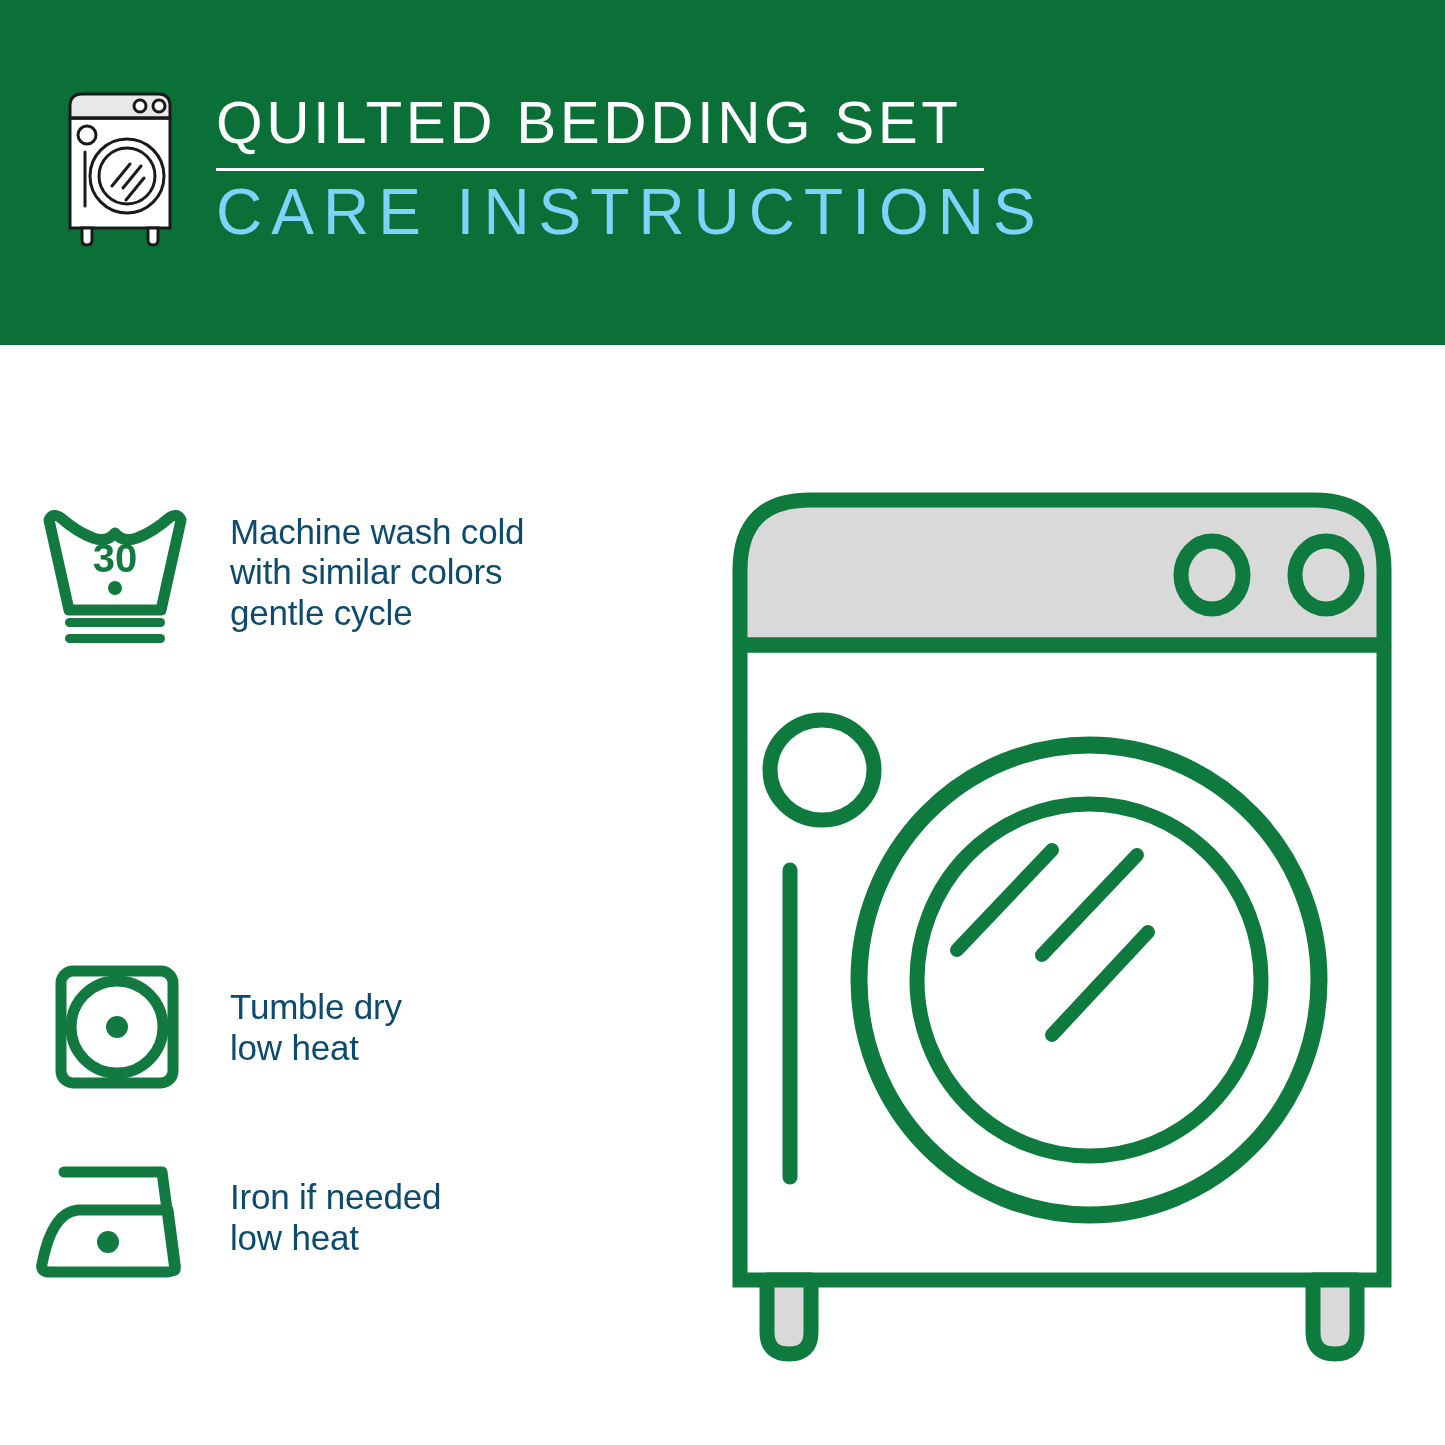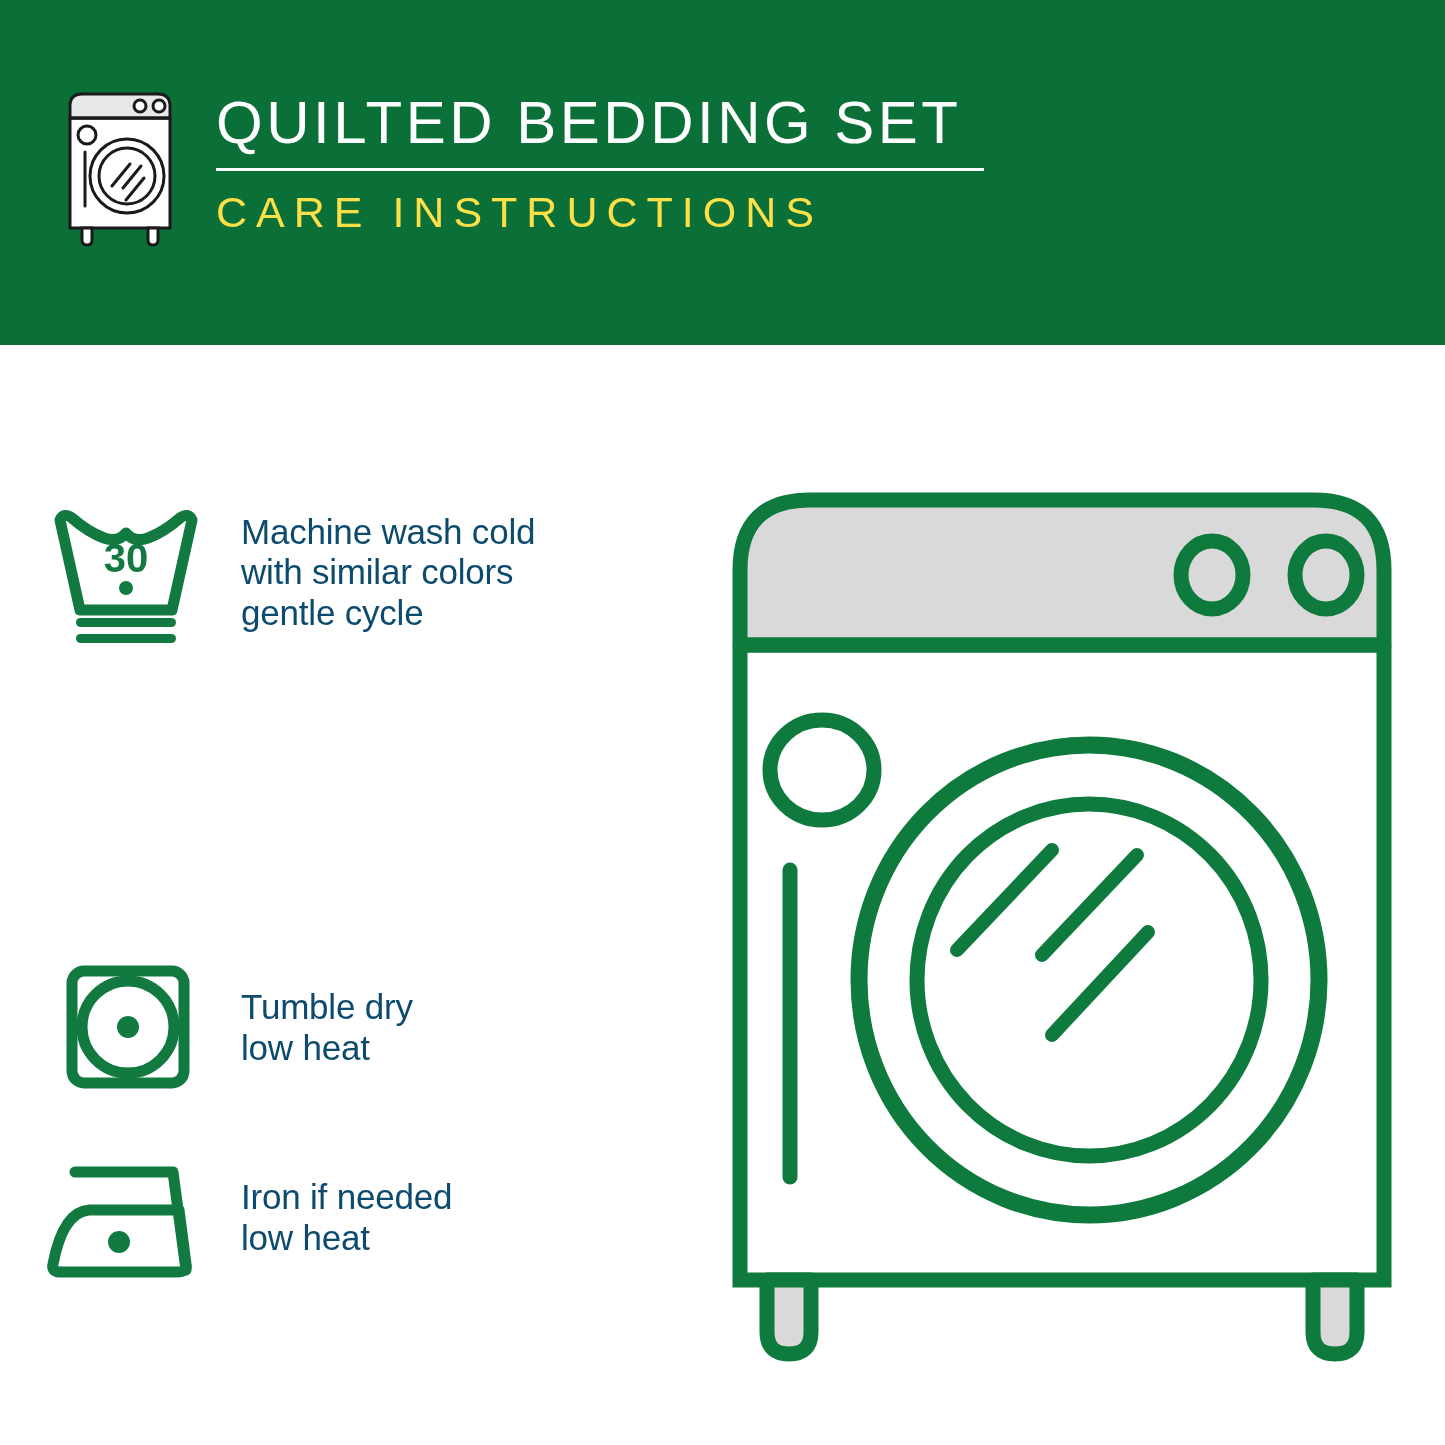--- a/index.html
+++ b/index.html
@@ -29,33 +29,33 @@
     letter-spacing:3.5px;
     font-weight:400;
     white-space:nowrap;
     font-stretch:condensed;
   }
   .title-rule {
     width:768px; height:3px; background:#ffffff;
     margin:14px 0 12px 0;
   }
   .title-sub {
-    color:#fde047;
-    font-size:43px;
+    color:#7dd3fc;
+    font-size:64px;
     line-height:58px;
     letter-spacing:9px;
     font-weight:400;
     white-space:nowrap;
   }
 
   
   .list { position:absolute; left:0; top:345px; width:700px; height:1100px; }
   .row {
     position:absolute; left:0; width:700px;
-    display:flex; align-items:center;padding-left:11px;
+    display:flex; align-items:center;
   }
   .row-sym {
     width:230px; flex:0 0 230px;
     display:flex; align-items:center; justify-content:center;
   }
   .row-label {
     color:#0c4a6e;
     font-size:35px;
     line-height:40.5px;
     letter-spacing:-0.2px;

